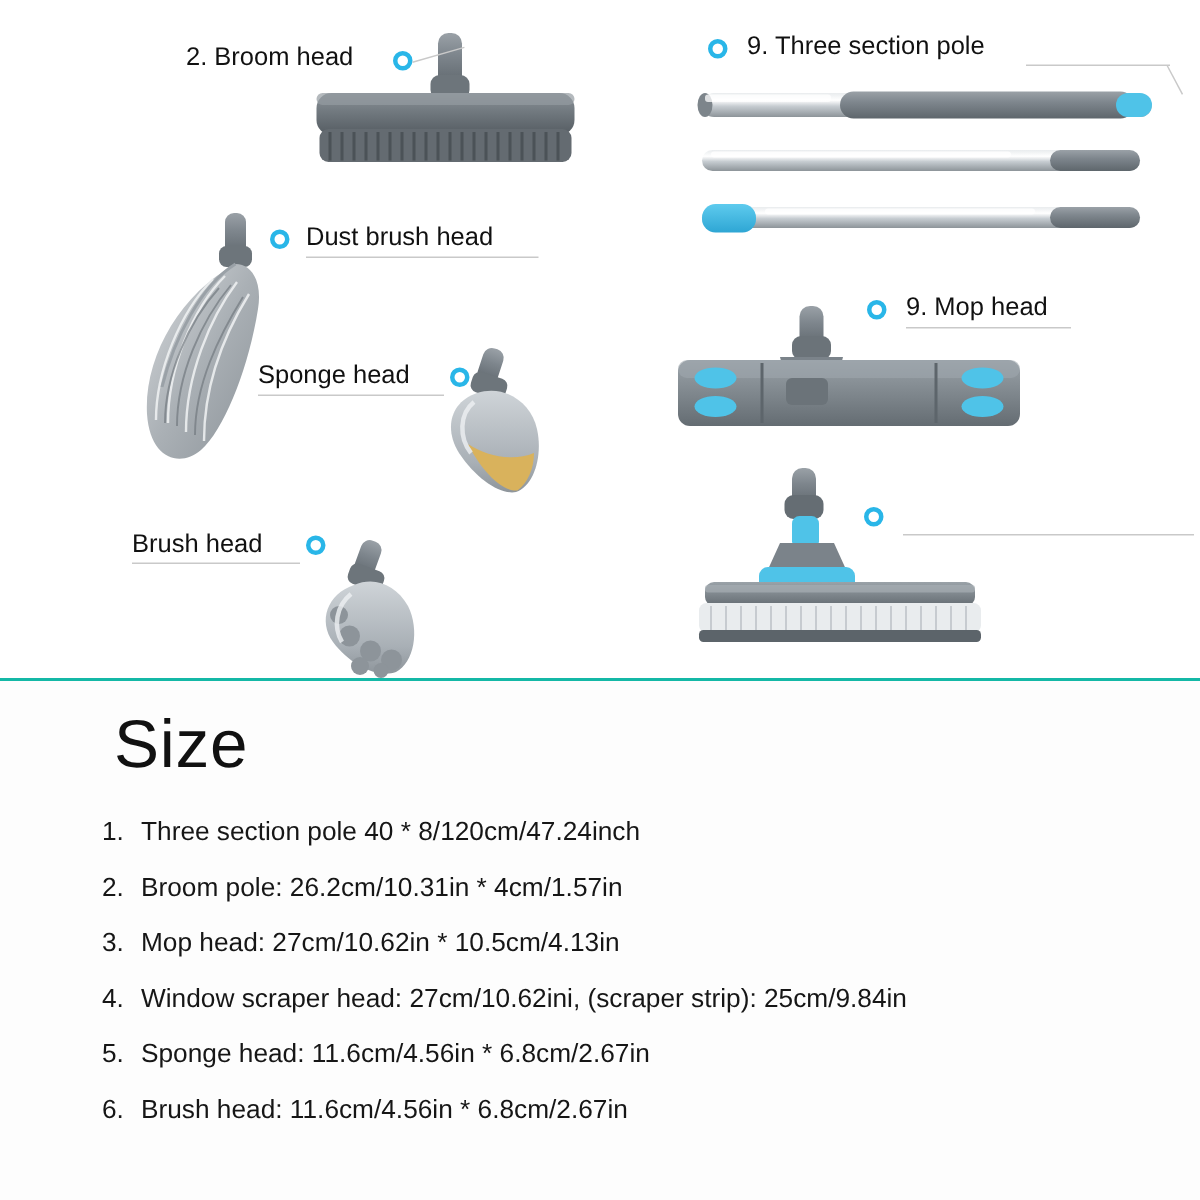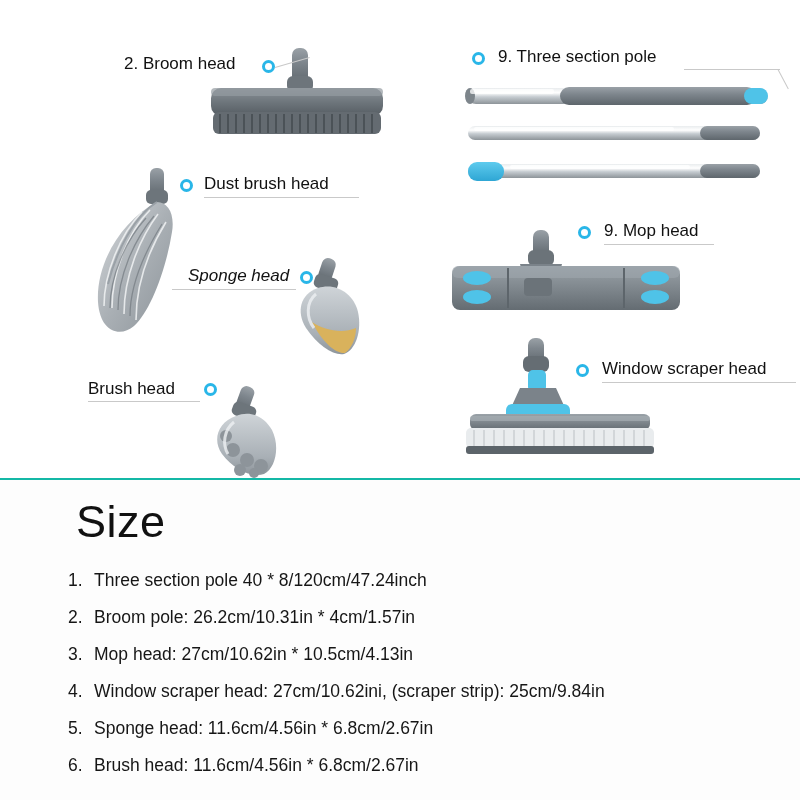--- a/index.html
+++ b/index.html
@@ -11,21 +11,20 @@
     height: 800px;
     background: #ffffff;
     font-family: "Liberation Sans", sans-serif;
     overflow: hidden;
   }
   #page {
     position: relative;
     width: 800px;
     height: 640px;
     background: #0f172a;
-    margin-top: 26px;
   }
 
   
   #diagram {
     position: absolute;
     left: 0;
     top: 0;
     width: 800px;
     height: 452px;
     background: #ffffff;
@@ -303,25 +302,24 @@
     <div class="leader-d" style="left:778px; top:43px; width:22px; transform:rotate(62deg);"></div>
 
     <div class="callout" style="left:204px; top:148px;">Dust brush head</div>
     <div class="dot" style="left:180px; top:153px;"></div>
     <div class="leader" style="left:204px; top:171px; width:155px;"></div>
 
     <div class="callout" style="left:604px; top:195px;">9. Mop head</div>
     <div class="dot" style="left:578px; top:200px;"></div>
     <div class="leader" style="left:604px; top:218px; width:110px;"></div>
 
-    <div class="callout" style="left:188px; top:240px;font-style:italic;">Sponge head</div>
+    <div class="callout" style="left:172px; top:240px;">Sponge head</div>
     <div class="dot" style="left:300px; top:245px;"></div>
     <div class="leader" style="left:172px; top:263px; width:124px;"></div>
 
-    <div class="callout" style="left:602px; top:333px;">Window scraper head</div>
     <div class="dot" style="left:576px; top:338px;"></div>
     <div class="leader" style="left:602px; top:356px; width:194px;"></div>
 
     <div class="callout" style="left:88px; top:353px;">Brush head</div>
     <div class="dot" style="left:204px; top:357px;"></div>
     <div class="leader" style="left:88px; top:375px; width:112px;"></div>
   </div>
 
   <div id="specs">
     <div id="size-title">Size</div>

